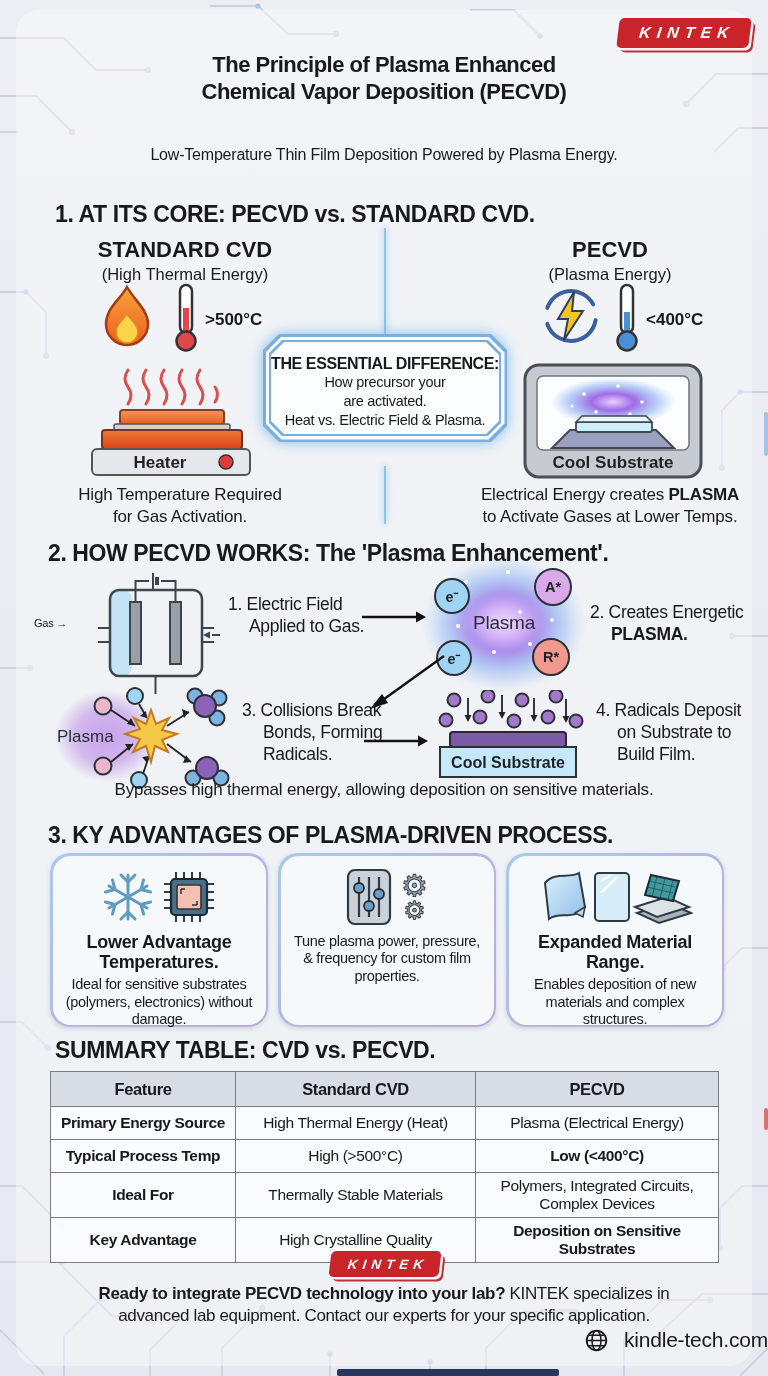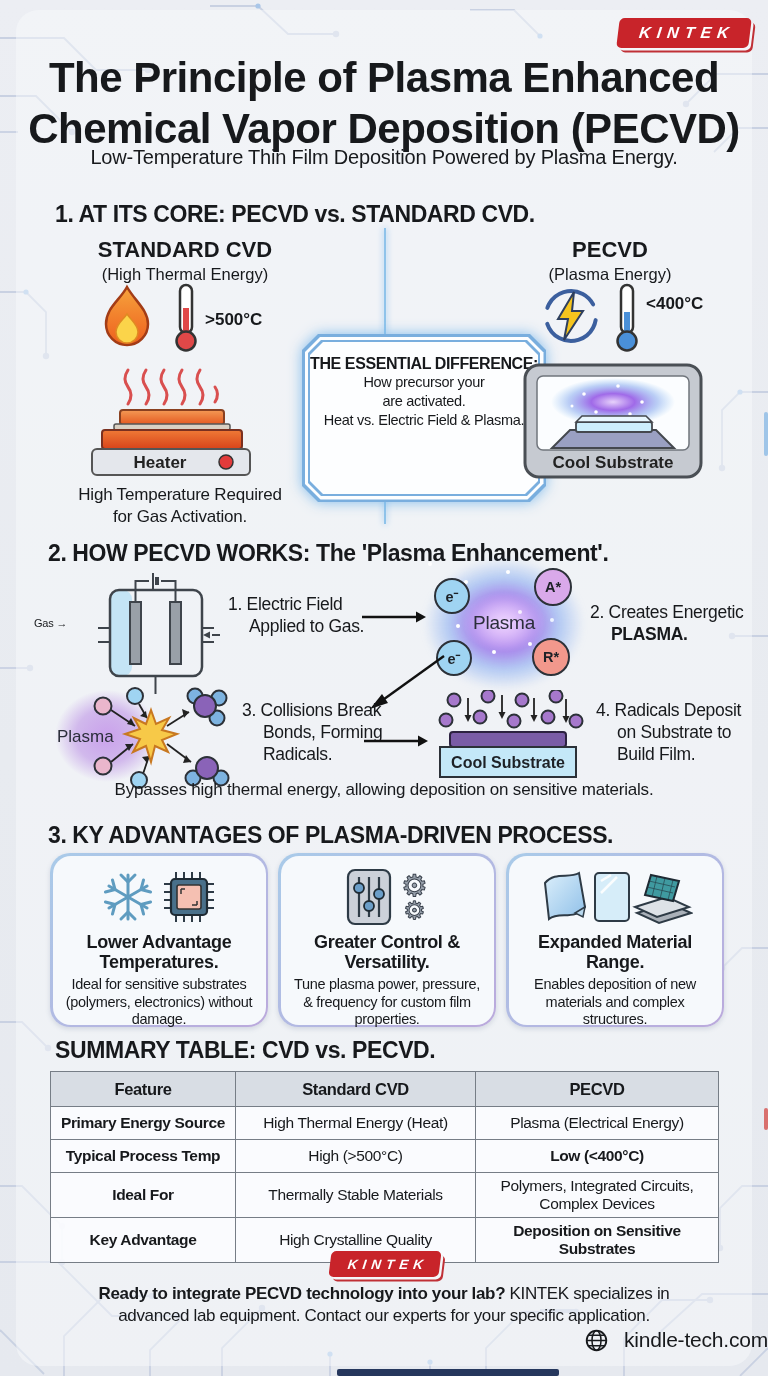--- a/index.html
+++ b/index.html
@@ -13,32 +13,32 @@
   
   .circuit{position:absolute;inset:0;pointer-events:none;}
   .content-panel{position:absolute;inset:10px 16px;background:rgba(247,249,252,.5);border-radius:22px;}
 
   
   .kintek{background:#c8242a;transform:skewX(-7deg);border-radius:5px;
     box-shadow:2.5px 2.5px 0 0 #f4f6f9,4.5px 4.5px 0 0 #c03036;
     display:flex;align-items:center;justify-content:center;}
   .kintek span{color:#fff;font-weight:bold;font-style:italic;letter-spacing:6px;padding-left:6px;}
 
-  .title{left:0;width:768px;top:52px;font-size:42px;line-height:1.22;font-weight:bold;letter-spacing:-.5px;}
-  .subtitle{left:0;width:768px;top:146px;font-size:20px;letter-spacing:-.2px;}
+  .title{left:0;width:768px;top:52px;font-size:22px;line-height:1.22;font-weight:bold;letter-spacing:-.5px;}
+  .subtitle{left:0;width:768px;top:146px;font-size:16px;letter-spacing:-.2px;}
 
   .sec-head{font-size:23px;font-weight:bold;letter-spacing:-.4px;}
 
   .colhead-t{font-size:22px;font-weight:bold;}
   .colhead-s{font-size:16.5px;margin-top:2px;}
 
   .temp{font-size:17px;font-weight:bold;}
 
   
-  .hud{left:263px;top:334px;width:244px;height:168px;filter:drop-shadow(0 0 7px rgba(125,185,235,.95));margin-left:39px;}
+  .hud{left:263px;top:334px;width:244px;height:108px;filter:drop-shadow(0 0 7px rgba(125,185,235,.95));}
   .hud .l{position:absolute;}
   .oct{clip-path:polygon(16px 0,calc(100% - 16px) 0,100% 16px,100% calc(100% - 16px),calc(100% - 16px) 100%,16px 100%,0 calc(100% - 16px),0 16px);}
   .oct2{clip-path:polygon(13px 0,calc(100% - 13px) 0,100% 13px,100% calc(100% - 13px),calc(100% - 13px) 100%,13px 100%,0 calc(100% - 13px),0 13px);}
   .hud-t{font-size:16px;font-weight:bold;letter-spacing:-.4px;white-space:nowrap;padding-top:13px;}
   .hud-line{font-size:14.5px;letter-spacing:-.3px;line-height:1.32;white-space:nowrap;}
   .vline{position:absolute;left:384px;width:2px;background:#8fc3ea;box-shadow:0 0 6px rgba(120,185,240,.95);}
 
   .caption{font-size:17px;line-height:1.3;letter-spacing:-.2px;}
 
   .stepText{font-size:17.5px;line-height:1.25;letter-spacing:-.3px;}
@@ -185,21 +185,21 @@
 
   <svg class="abs" style="left:541px;top:286px;" width="60" height="60" viewBox="0 0 60 60">
     <circle cx="30" cy="30" r="25" fill="none" stroke="#3c5f9e" stroke-width="4" stroke-dasharray="58 16" stroke-linecap="round" transform="rotate(28 30 30)"></circle>
     <polygon points="33,6 17,33 27,33 23,54 42,25 31,25" fill="#f6c51e" stroke="#2e3f5e" stroke-width="2"></polygon>
   </svg>
   <svg class="abs" style="left:613px;top:282px;" width="28" height="72" viewBox="0 0 28 72">
     <rect x="8" y="3" width="12" height="48" rx="6" fill="#fff" stroke="#333" stroke-width="2.5"></rect>
     <rect x="11" y="30" width="6" height="22" fill="#4a90d9"></rect>
     <circle cx="14" cy="59" r="9.5" fill="#4a90d9" stroke="#333" stroke-width="2.5"></circle>
   </svg>
-  <div class="abs temp" style="left:646px;top:294px;">&lt;400°C</div>
+  <div class="abs temp" style="left:646px;top:310px;">&lt;400°C</div>
 
   <div class="vline" style="top:228px;height:106px;"></div>
   <div class="vline" style="top:466px;height:58px;"></div>
   <div class="abs hud">
     <div class="l oct" style="inset:0;background:#79aede;"></div>
     <div class="l oct" style="inset:2.5px;background:#fdfeff;"></div>
     <div class="l oct2" style="inset:6px;background:#79aede;"></div>
     <div class="l oct2 ctr" style="inset:8px;background:#fdfeff;">
       <div class="hud-t">THE ESSENTIAL DIFFERENCE:</div>
       <div class="hud-line">How precursor your</div>
@@ -257,20 +257,24 @@
         <circle cx="120" cy="40" r="1.8"></circle>
       <circle cx="74" cy="50" r="1.8"></circle>
         <circle cx="108" cy="52" r="1.8"></circle>
         <circle cx="50" cy="44" r="1.5"></circle>
       </g>
     <polygon points="30,86 152,86 134,68 48,68" fill="#9aa0c2" stroke="#44484e" stroke-width="2"></polygon>
     <rect x="54" y="60" width="76" height="10" rx="2" fill="#cdeefc" stroke="#44484e" stroke-width="1.8"></rect>
     <polygon points="54,60 130,60 124,54 60,54" fill="#e8f7fe" stroke="#44484e" stroke-width="1.5"></polygon>
     <text x="91" y="106" text-anchor="middle" font-size="17" font-weight="bold" fill="#222">Cool Substrate</text>
   </svg>
+  <div class="abs ctr caption" style="left:455px;top:484px;width:310px;">
+    <div><span>Electrical Energy creates </span><span class="b">PLASMA</span></div>
+    <div>to Activate Gases at Lower Temps.</div>
+  </div>
 
   <div class="abs sec-head" style="left:48px;top:540px;">2. HOW PECVD WORKS: The 'Plasma Enhancement'.</div>
 
   <div class="abs caption" style="left:34px;top:616px;font-size:11px;">Gas →</div>
   <svg class="abs" style="left:70px;top:572px;" width="150" height="124" viewBox="0 0 150 124">
     <rect x="40" y="18" width="22" height="86" rx="9" fill="#c4e4f5"></rect>
     <rect x="40" y="18" width="92" height="86" rx="9" fill="none" stroke="#3e444b" stroke-width="2.5"></rect>
     <rect x="60" y="30" width="11" height="62" fill="#99a0a8" stroke="#3e444b" stroke-width="2"></rect>
     <rect x="100" y="30" width="11" height="62" fill="#99a0a8" stroke="#3e444b" stroke-width="2"></rect>
     <g stroke="#3e444b" stroke-width="2" fill="none">
@@ -462,24 +466,20 @@
             </g>
           <circle cx="13" cy="20" r="5" fill="#6b9ec8" stroke="#1e2a33" stroke-width="1.8"></circle>
           <circle cx="23" cy="38" r="5" fill="#6b9ec8" stroke="#1e2a33" stroke-width="1.8"></circle>
           <circle cx="33" cy="26" r="5" fill="#6b9ec8" stroke="#1e2a33" stroke-width="1.8"></circle>
         </svg>
         <div style="display:flex;flex-direction:column;align-items:center;">
           <span class="gear" style="font-size:30px;">⚙</span>
           <span class="gear" style="font-size:25px;">⚙</span>
         </div>
       </div>
-      <div class="card-title">
-        <div>Greater Control &amp;</div>
-        <div>Versatility.</div>
-      </div>
       <div class="card-body">Tune plasma power, pressure, &amp; frequency for custom film properties.</div>
     </div>
   </div>
 
   <div class="abs card" style="left:506px;">
     <div class="card-in ctr">
       <div class="card-icons">
         <svg width="156" height="60" viewBox="0 0 156 60">
           <defs>
               <linearGradient id="flg" x1="0" y1="0" x2="1" y2="1">

